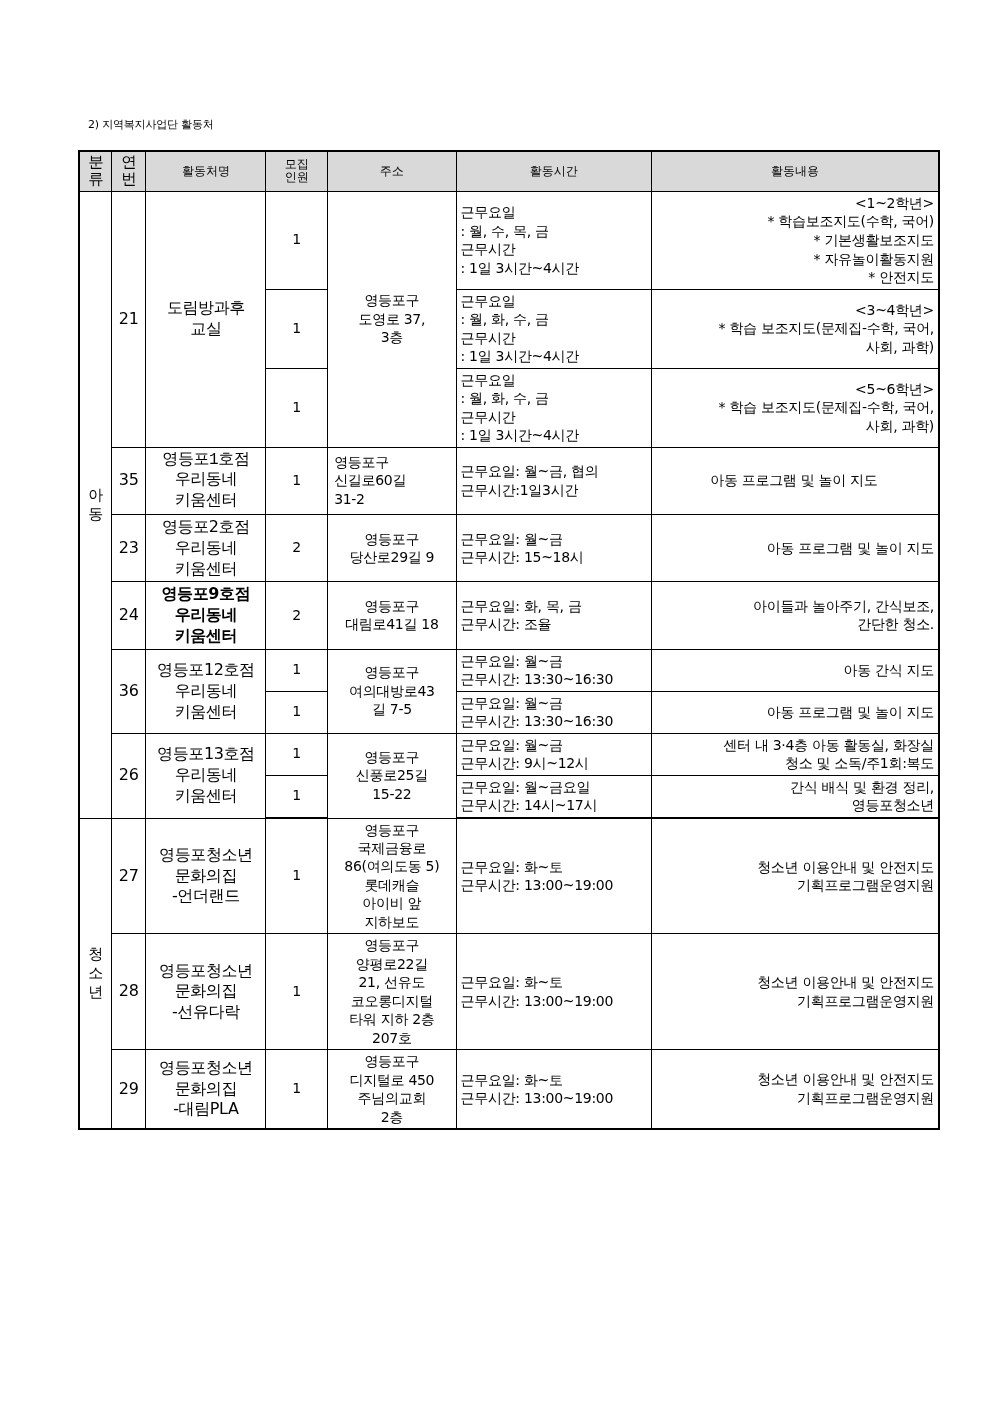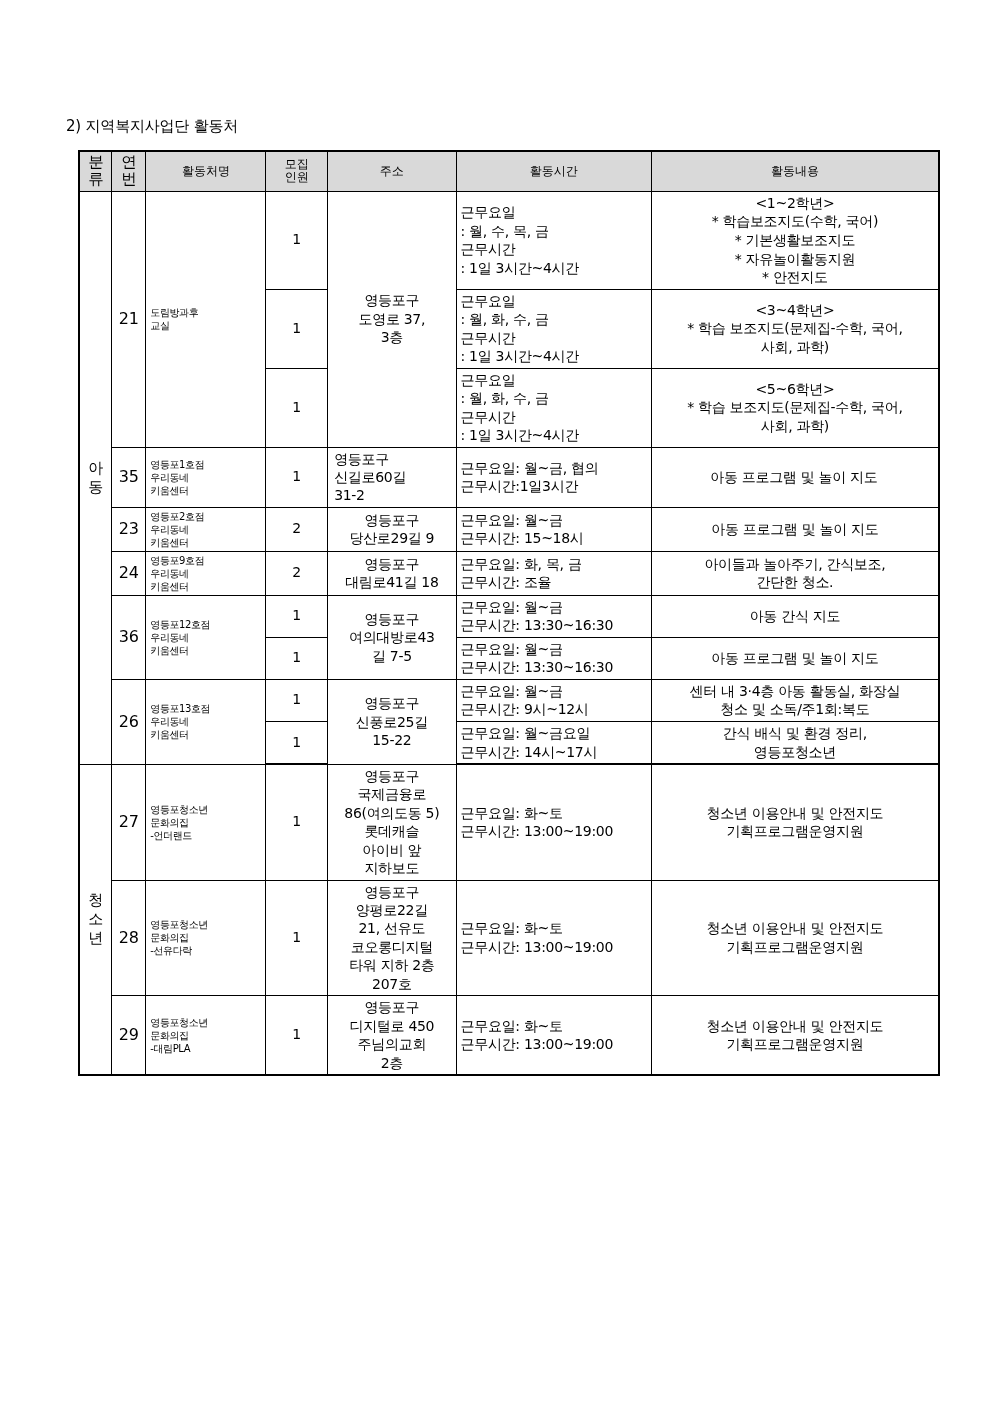--- a/index.html
+++ b/index.html
@@ -16,23 +16,23 @@
     overflow: hidden;
   }
   .page {
     position: absolute;
     left: 0; top: 0;
     width: 992px;
     height: 1403px;
   }
   .doc-title {
     position: absolute;
-    left: 66px;
+    left: 88px;
     top: 117px;
-    font-size: 15px;
+    font-size: 11px;
     letter-spacing: -0.2px;
     white-space: nowrap;
   }
   table.main {
     position: absolute;
     left: 78px;
     top: 150px;
     width: 862px;
     border-collapse: collapse;
     table-layout: fixed;
@@ -76,21 +76,22 @@
     font-size: 15px;
     line-height: 1.25;
     padding: 0;
     letter-spacing: -0.3px;
   }
   td.numcell {
     text-align: center;
     font-size: 16px;
   }
   td.namecell {
-    font-size: 10px;
+    text-align: center;
+    font-size: 16px;
     line-height: 1.3;
     letter-spacing: -0.4px;
   }
   td.qtycell {
     text-align: center;
     font-size: 14px;
   }
   td.addrcell {
     text-align: center;
     font-size: 14px;
@@ -102,21 +103,21 @@
   td.timecell {
     text-align: left;
     font-size: 14px;
     line-height: 1.32;
     letter-spacing: -0.3px;
     white-space: pre-line;
     padding-left: 6px;
     margin-left: 24px;
   }
   td.contentcell {
-    text-align: center;
+    text-align: right;
     font-size: 14px;
     line-height: 1.33;
     letter-spacing: -0.3px;
     white-space: pre-line;
     padding-left: 7px;
   }
   td.contentcell.ctr { text-align: center; padding-left: 2px; }
 
   
   tr.section-end > td { border-bottom: 2px solid #000000; }
@@ -186,21 +187,21 @@
           <td class="timecell">근무요일
 : 월, 화, 수, 금
 근무시간
 : 1일 3시간~4시간</td>
           <td class="contentcell">&lt;5~6학년&gt;
 * 학습 보조지도(문제집-수학, 국어,
 사회, 과학)</td>
         </tr>
         <tr>
           <td class="numcell" rowspan="1">35</td>
-          <td class="namecell" rowspan="1" style="white-space: pre-line;">영등포1호점
+          <td class="namecell" rowspan="1" style="white-space: pre-line; font-family: Liberation Mono, monospace;">영등포1호점
 우리동네
 키움센터</td>
           <td class="qtycell">1</td>
           <td class="addrcell" rowspan="1" style="text-align: left; padding-left: 6px;">영등포구
 신길로60길
 31-2</td>
           <td class="timecell">근무요일: 월~금, 협의
   근무시간:1일3시간</td>
           <td class="contentcell ctr">아동 프로그램 및 놀이  지도</td>
         </tr>
@@ -211,21 +212,21 @@
 키움센터</td>
           <td class="qtycell">2</td>
           <td class="addrcell" rowspan="1">영등포구
 당산로29길 9</td>
           <td class="timecell">근무요일: 월~금
 근무시간: 15~18시</td>
           <td class="contentcell">아동 프로그램 및 놀이 지도</td>
         </tr>
         <tr>
           <td class="numcell" rowspan="1">24</td>
-          <td class="namecell" rowspan="1" style="white-space: pre-line;">영등포9호점
+          <td class="namecell" rowspan="1" style="white-space: pre-line; font-weight: bold;">영등포9호점
 우리동네
 키움센터</td>
           <td class="qtycell">2</td>
           <td class="addrcell" rowspan="1">영등포구
 대림로41길 18</td>
           <td class="timecell">근무요일: 화, 목, 금
 근무시간: 조율</td>
           <td class="contentcell">아이들과 놀아주기, 간식보조,
 간단한 청소.</td>
         </tr>

